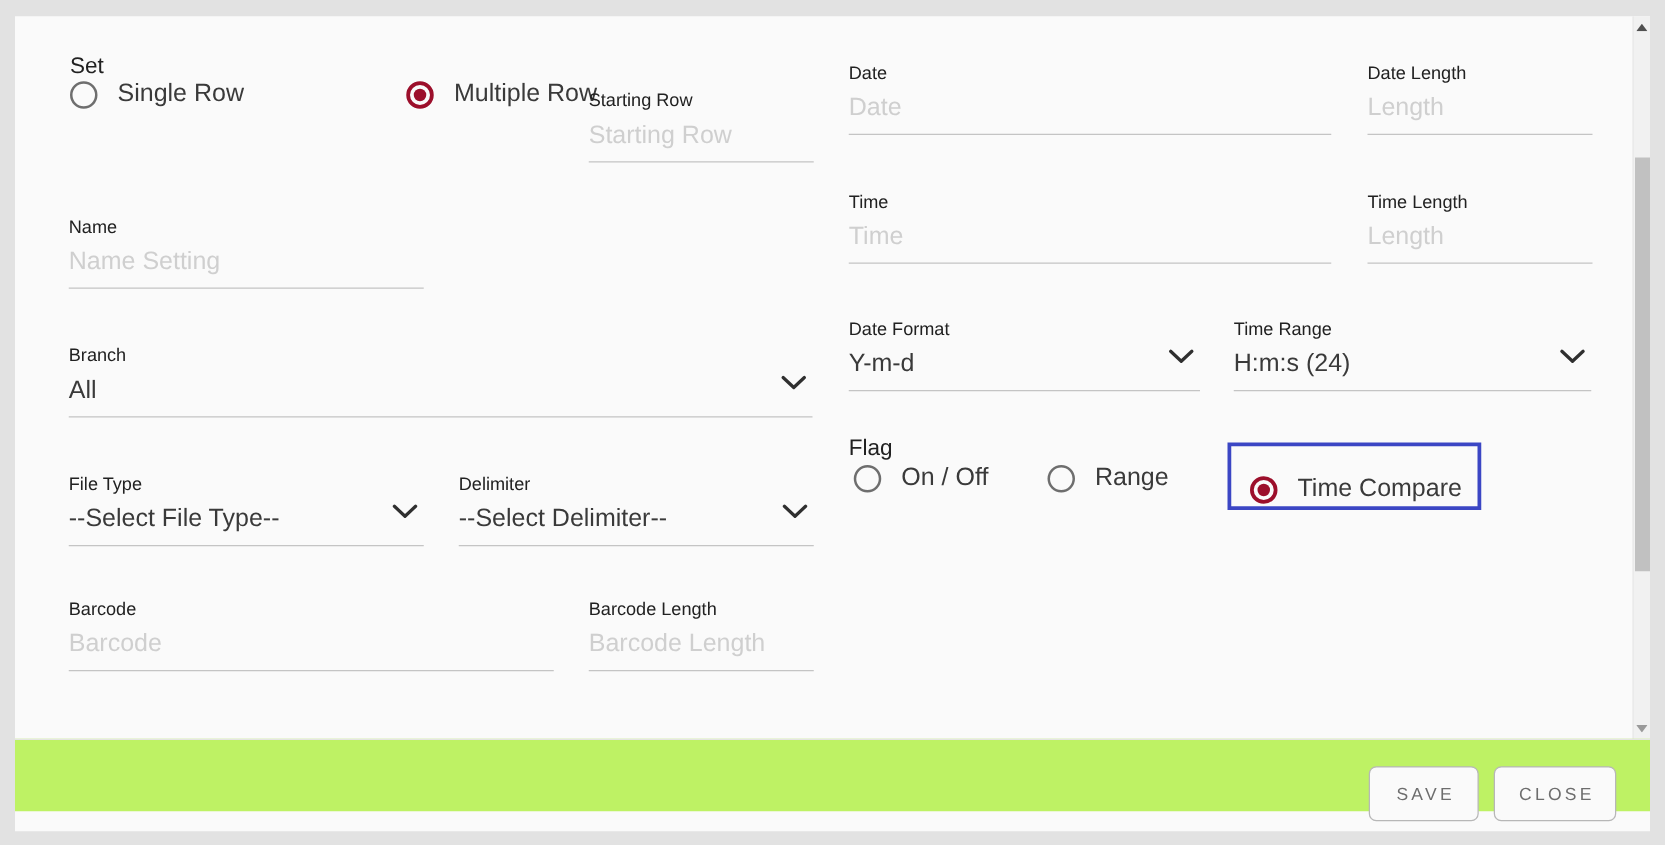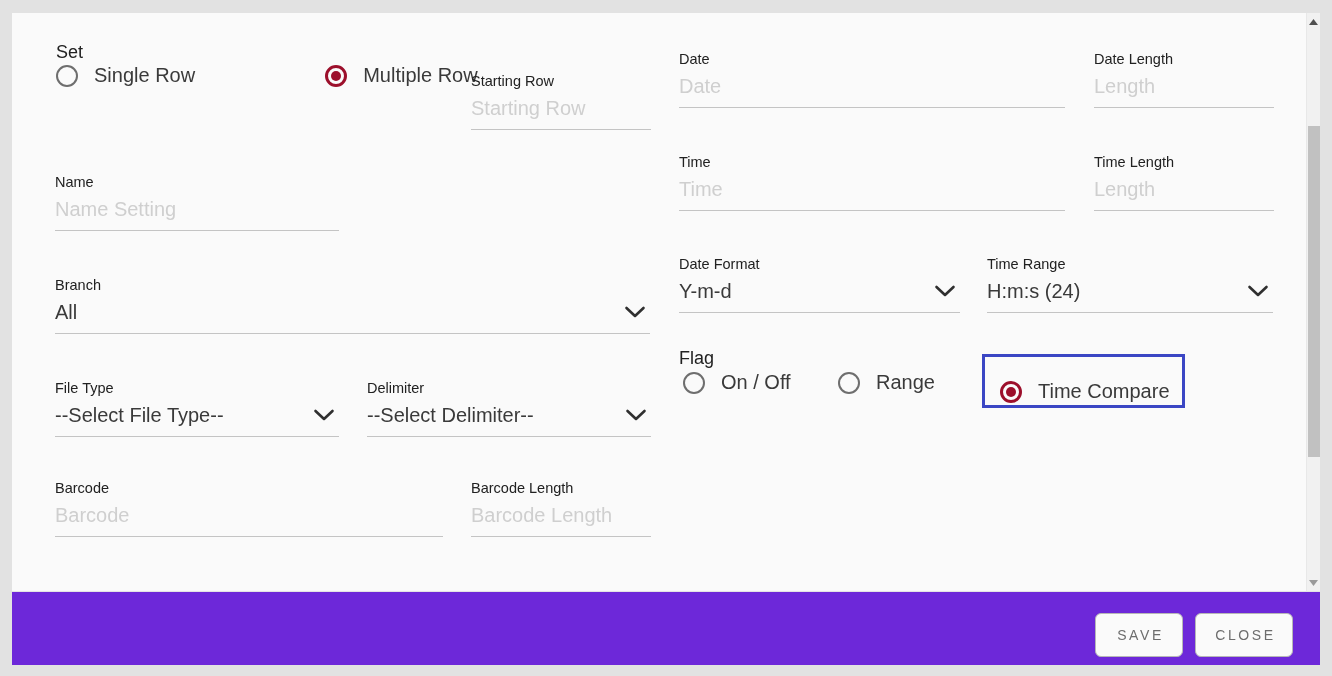--- a/index.html
+++ b/index.html
@@ -55,21 +55,21 @@
   .field-value.placeholder {
     color: #cfcfcf;
   }
   .underline {
     height: 1px;
     background: #c4c4c4;
     margin-top: 8px;
   }
   .select-row {
     display: flex;
-    align-items: center;
+    align-items: flex-start;
     justify-content: space-between;
   }
   .chev {
     width: 22px;
     height: 14px;
     flex: 0 0 auto;
     margin-right: 4px;
   }
   .chev svg { display: block; }
 
@@ -127,24 +127,24 @@
     border: 3px solid #3b46c4;
     background: #fafafa;
   }
 
   
   #footer {
     position: absolute;
     left: 0;
     top: 578px;
     width: 1308px;
-    height: 74px;
+    height: 58px;
     border-top: 1px solid #e4e4e4;
     box-sizing: border-box;
-    background: #6d28d9;
+    background: #bef264;
   }
   .fbtn {
     position: absolute;
     top: 21px;
     height: 44px;
     box-sizing: border-box;
     border: 1px solid #b7b7b7;
     border-radius: 6px;
     background: #fafafa;
     color: #6d6d6d;

